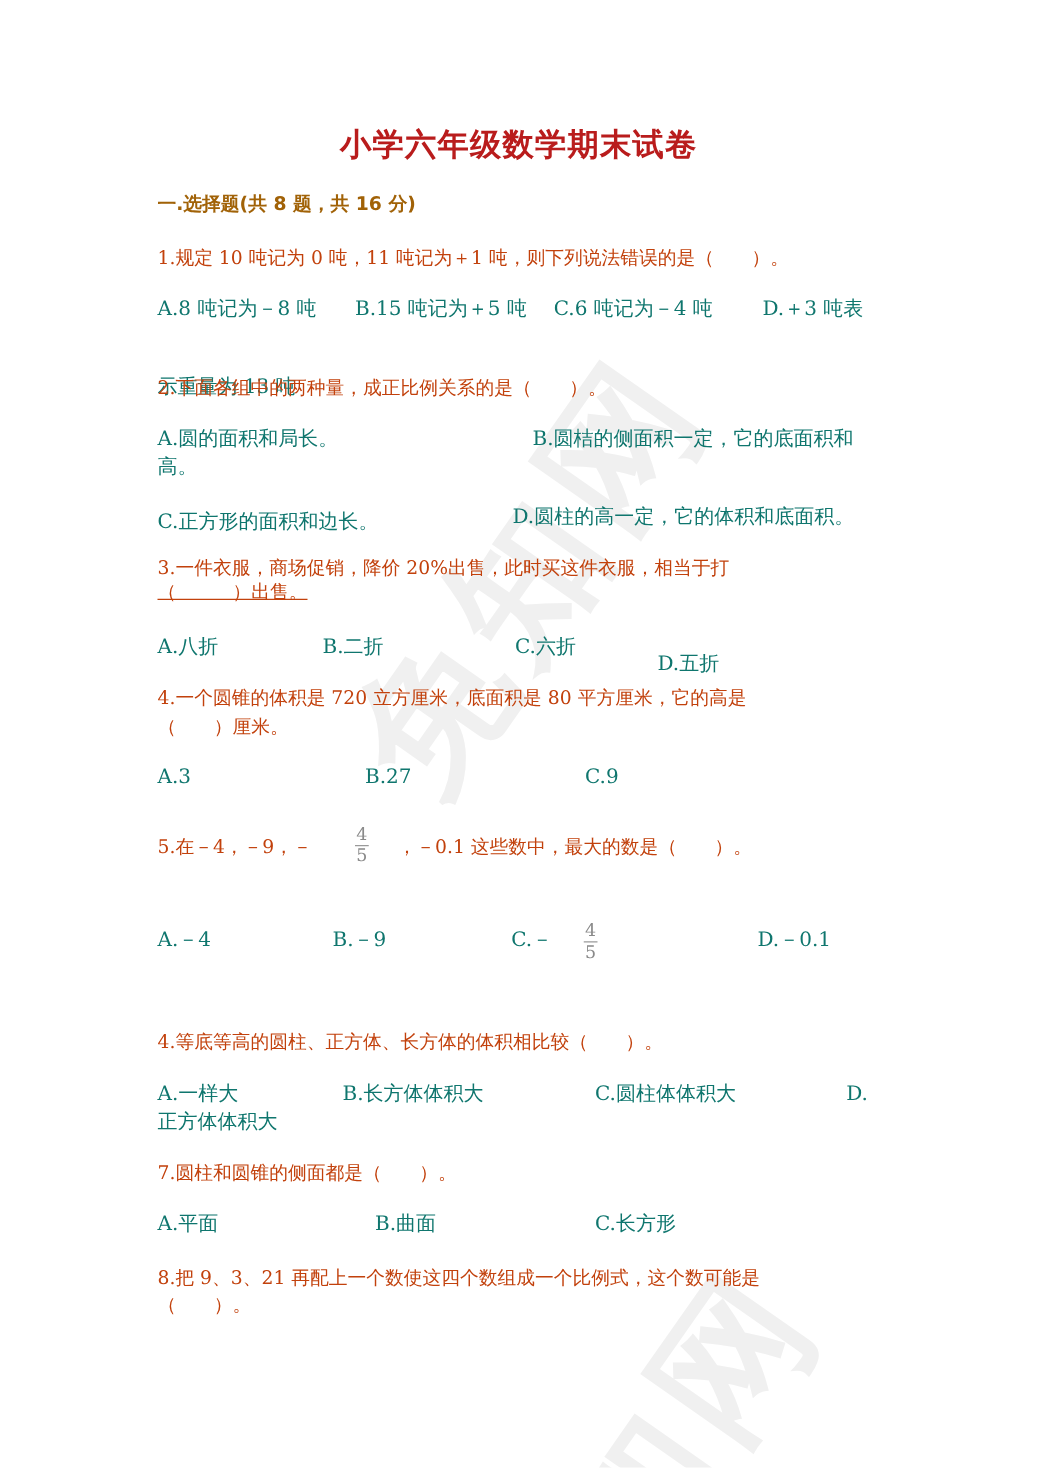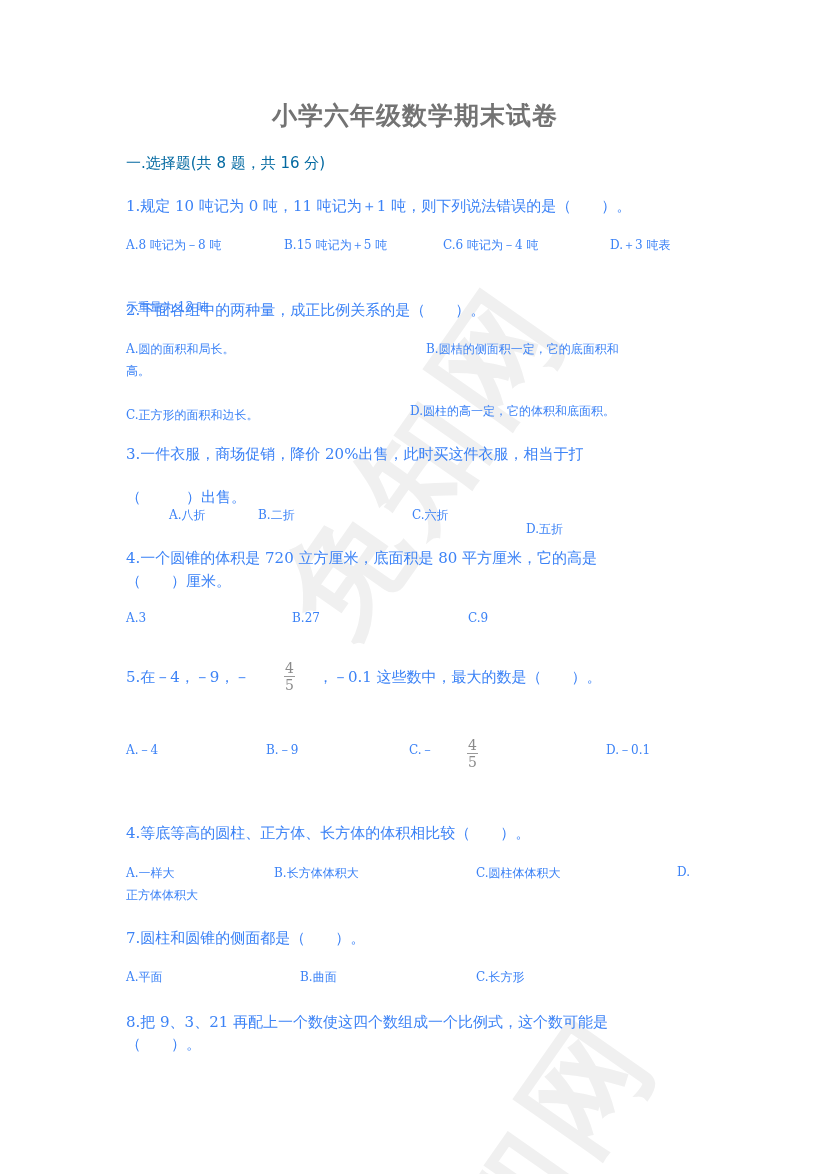--- a/index.html
+++ b/index.html
@@ -38,41 +38,41 @@
   .content { position: absolute; left: 0; top: 0; z-index: 1; width: 830px; }
   .title {
     position: absolute;
     top: 99px;
     left: 0;
     width: 830px;
     text-align: center;
     font-family: "DejaVu Sans", sans-serif;
     font-weight: bold;
     font-size: 25px;
-    color: #737373;
+    color: #b91c1c;
     letter-spacing: 1px;
   }
   .section {
     position: absolute;
     top: 154px;
     left: 126px;
     font-family: "DejaVu Sans", sans-serif;
-    font-weight: normal;
+    font-weight: bold;
     font-size: 15px;
-    color: #0369a1;
+    color: #a16207;
   }
   .line {
     position: absolute;
     left: 126px;
     font-size: 15px;
     line-height: 22px;
     white-space: nowrap;
-    color: #3b82f6;
+    color: #c2410c;
   }
-  .opt { position: absolute; font-size: 12px; white-space: nowrap; color: #3b82f6; }
+  .opt { position: absolute; font-size: 16px; white-space: nowrap; color: #0f766e; }
   .frac {
     position: absolute;
     display: inline-flex;
     flex-direction: column;
     align-items: center;
     color: #8a8a8a;
     font-size: 14px;
     line-height: 16px;
   }
   .frac .num { border-bottom: 1px solid #9a9a9a; padding: 0 1px; }
@@ -99,22 +99,22 @@
     <div class="opt" style="left:126px; top:259px;margin-top:40px;">示重量为 13 吨</div>
 
     <div class="line" style="top:299px;">2.下面各组中的两种量，成正比例关系的是（　　）。</div>
     <div class="opt" style="left:126px; top:341px;">A.圆的面积和局长。</div>
     <div class="opt" style="left:426px; top:341px;">B.圆桔的侧面积一定，它的底面积和</div>
     <div class="opt" style="left:126px; top:363px;">高。</div>
     <div class="opt" style="left:126px; top:407px;">C.正方形的面积和边长。</div>
     <div class="opt" style="left:410px; top:403px;">D.圆柱的高一定，它的体积和底面积。</div>
 
     <div class="line" style="top:443px;">3.一件衣服，商场促销，降价 20%出售，此时买这件衣服，相当于打</div>
-    <div class="line" style="top:486px;">（　　　）出售。</div>
-    <div class="opt" style="left:126px; top:507px;margin-left:43px;">A.八折</div>
+    <div class="line" style="top:462px;text-decoration:underline;">（　　　）出售。</div>
+    <div class="opt" style="left:126px; top:507px;">A.八折</div>
     <div class="opt" style="left:258px; top:507px;">B.二折</div>
     <div class="opt" style="left:392px; top:507px;margin-left:20px;">C.六折</div>
     <div class="opt" style="left:526px; top:521px;">D.五折</div>
 
     <div class="line" style="top:547px;">4.一个圆锥的体积是 720 立方厘米，底面积是 80 平方厘米，它的高是</div>
     <div class="line" style="top:570px;">（　　）厘米。</div>
     <div class="opt" style="left:126px; top:611px;">A.3</div>
     <div class="opt" style="left:292px; top:611px;">B.27</div>
     <div class="opt" style="left:468px; top:611px;">C.9</div>
 

